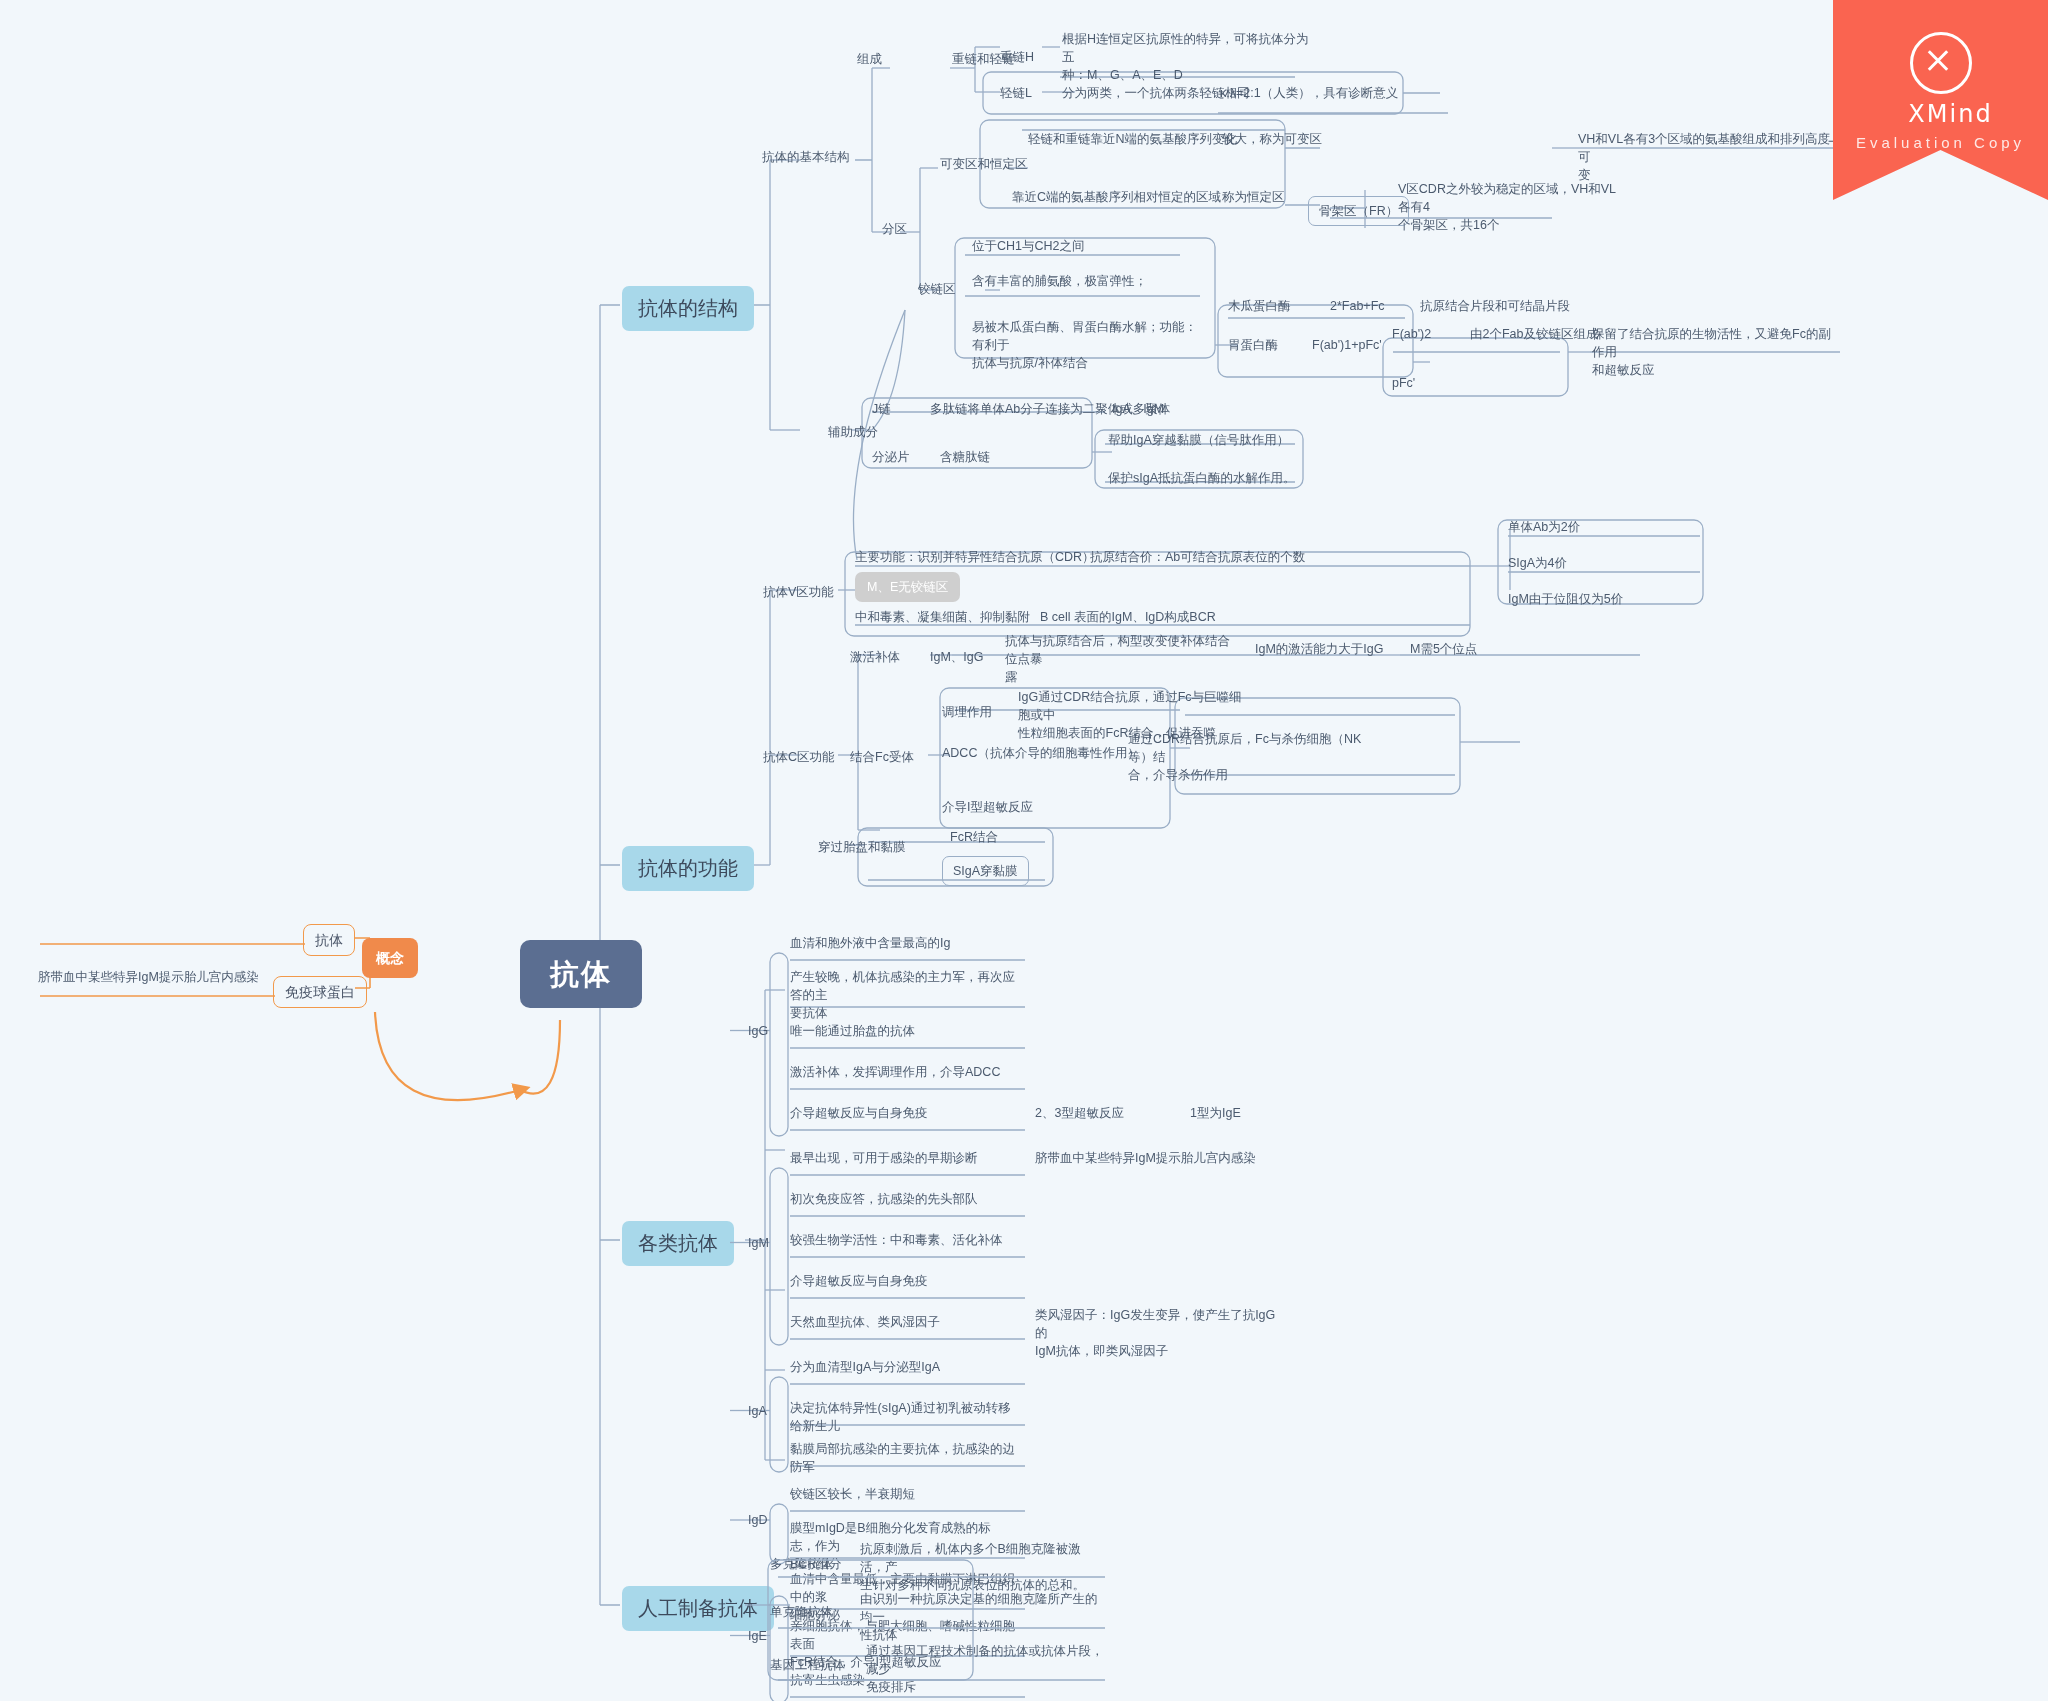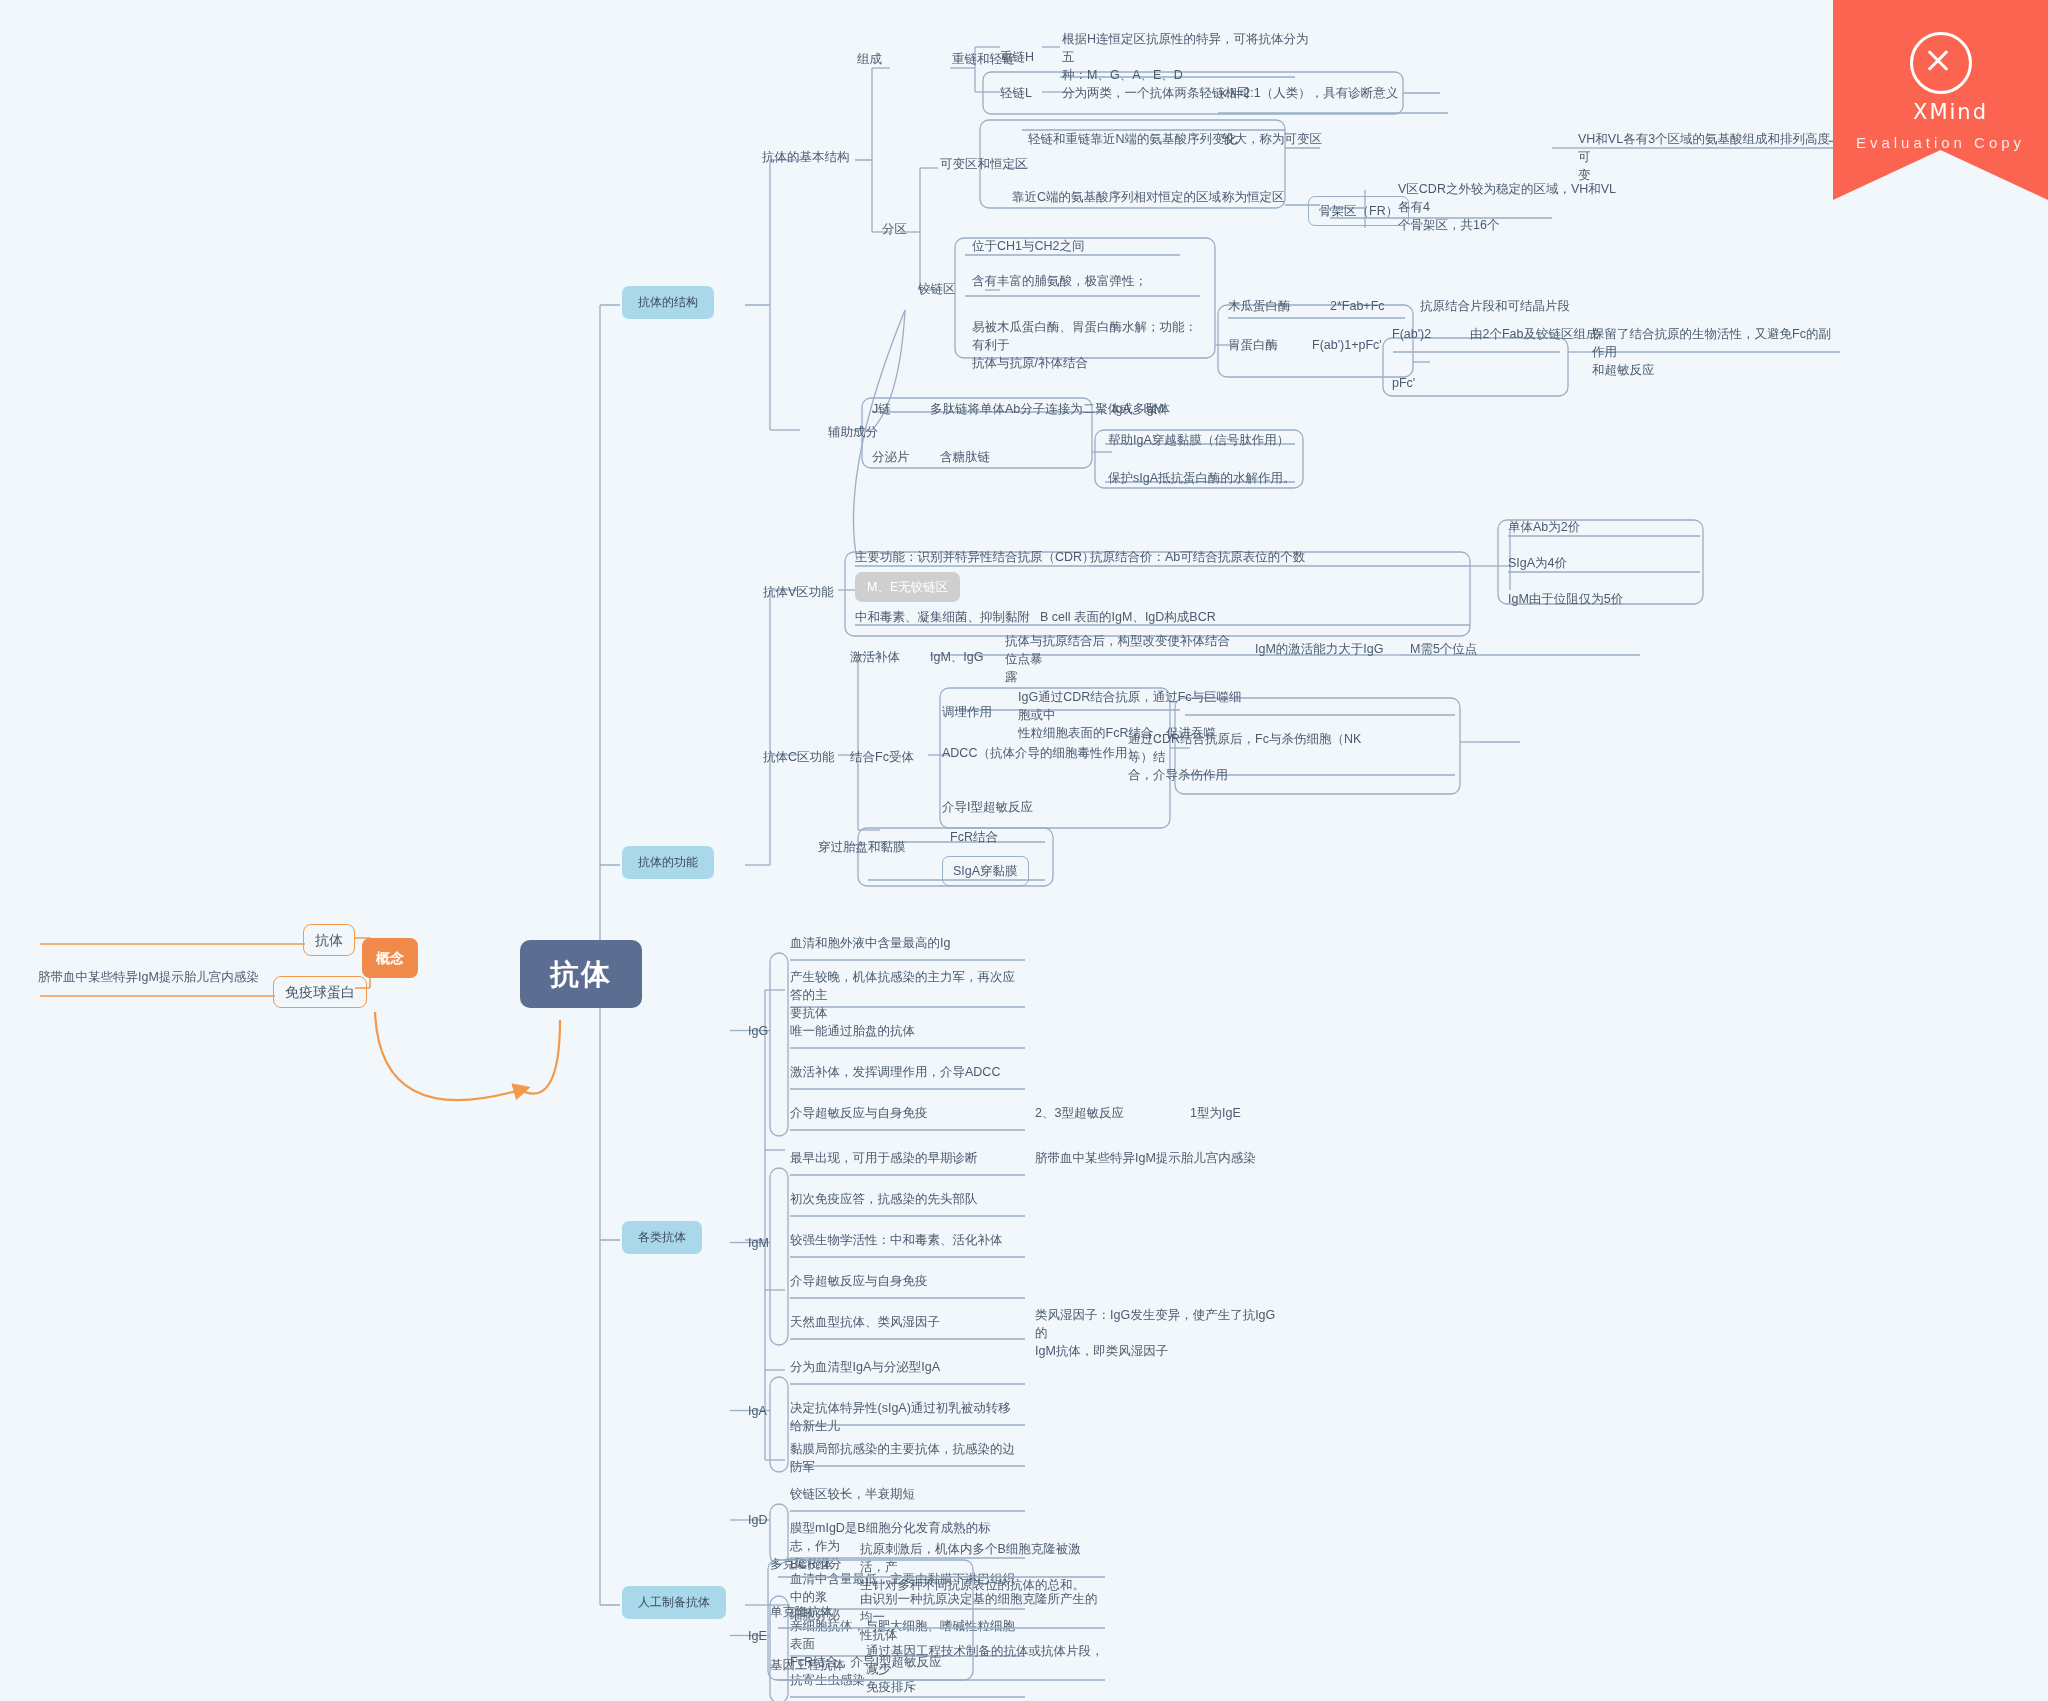--- a/index.html
+++ b/index.html
@@ -43,21 +43,21 @@
     font-weight: bold;
     border-radius: 10px;
     padding: 13px 30px;
     letter-spacing: 2px;
     text-align: center;
   }
   
   .topic1 {
     background: #a8d8ea;
     color: #3d4a5c;
-    font-size: 12px;
+    font-size: 20px;
     border-radius: 7px;
     padding: 8px 16px;
     text-align: center;
     white-space: nowrap;
   }
   
   .concept {
     background: #f08a4b;
     color: #ffffff;
     font-size: 14px;
@@ -140,21 +140,21 @@
     width: 26px;
     height: 3px;
     background: #ffffff;
   }
   .wm-x:before { transform: rotate(45deg); }
   .wm-x:after  { transform: rotate(-45deg); }
   .wm-title {
     position: absolute;
     left: 0; right: 0;
     top: 100px;
-    font-size: 21px;
+    font-size: 24px;
     letter-spacing: 2px;
     font-family: "DejaVu Sans", sans-serif;
     padding-left: 20px;
   }
   .wm-sub {
     position: absolute;
     left: 0; right: 0;
     top: 134px;
     font-size: 15px;
     letter-spacing: 4px;

